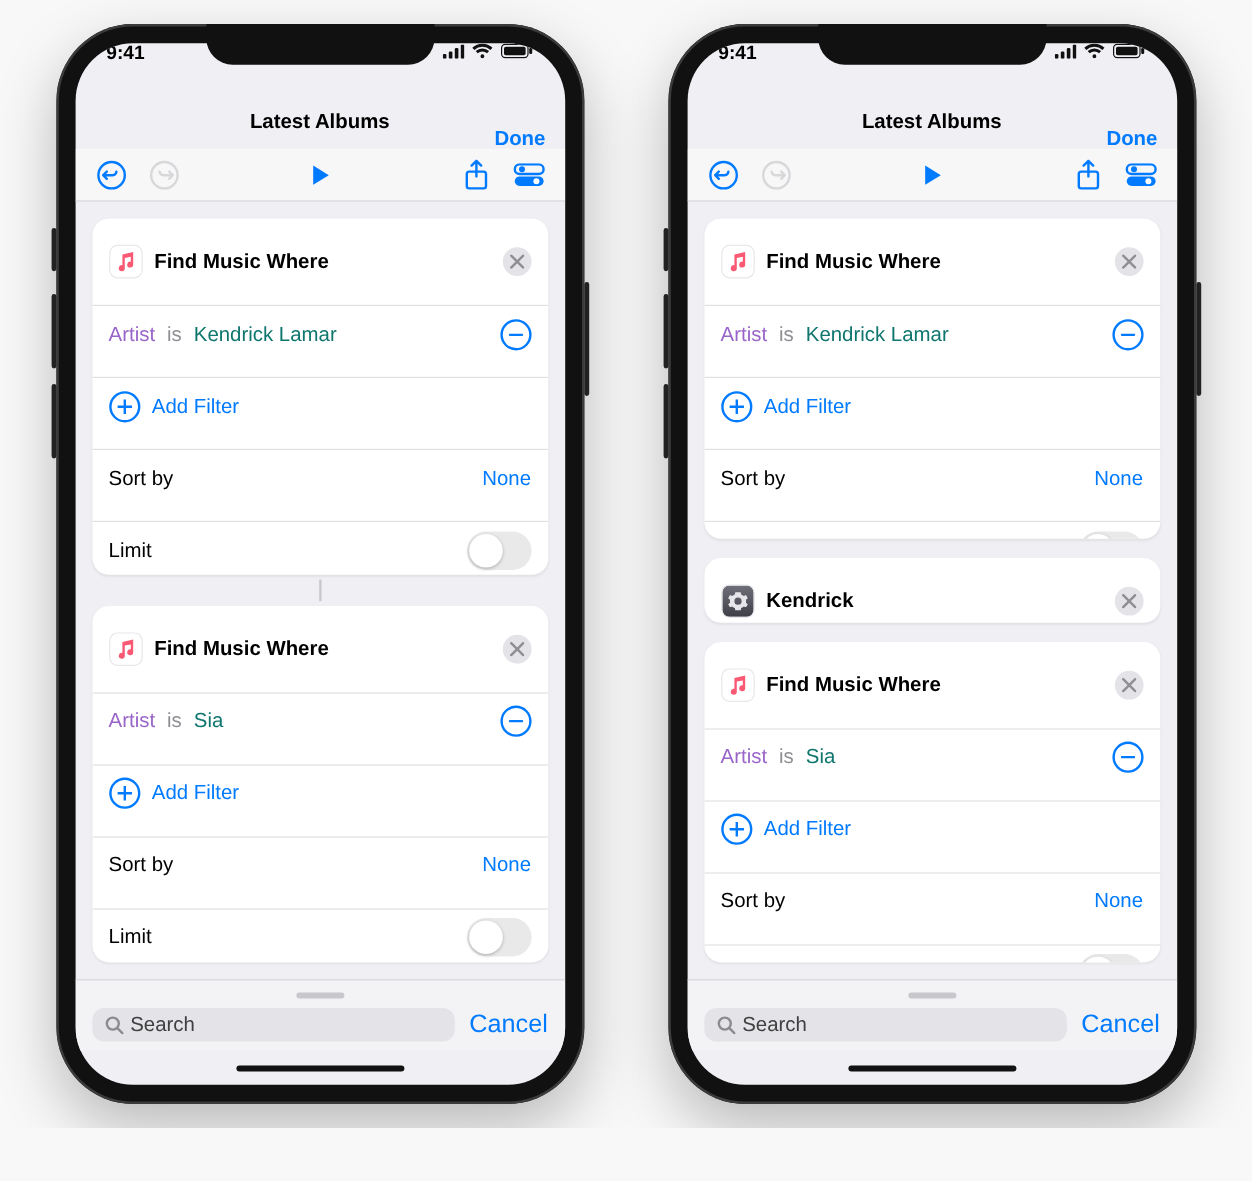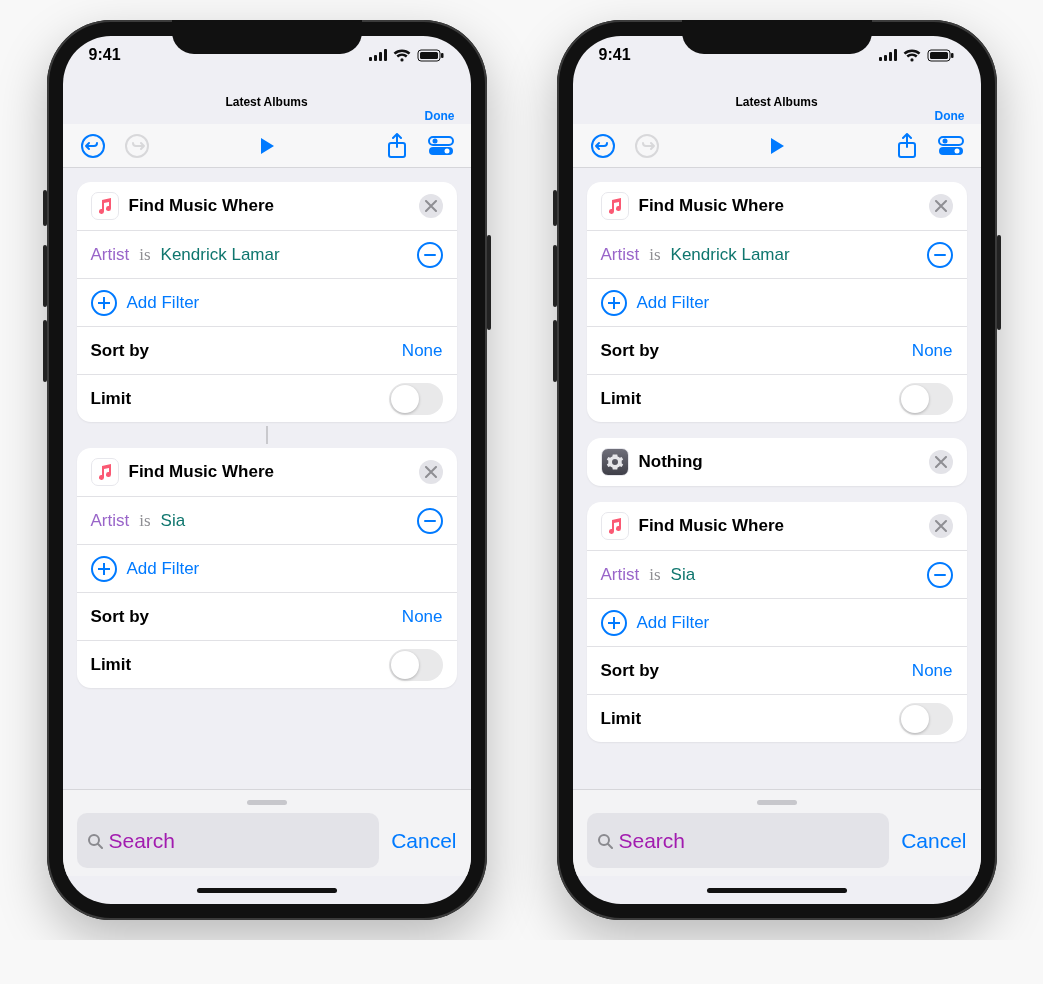--- a/index.html
+++ b/index.html
@@ -55,35 +55,35 @@
     background:var(--bg);
     border-radius:48px;
     overflow:hidden;
     position:relative;
     display:flex;flex-direction:column;
   }
 
   
   .status-bar{
     height:44px;
-    display:flex;align-items:center;
+    display:flex;align-items:flex-start;
     padding:0 26px 6px;
     font-size:16px;font-weight:600;
     position:relative;
   }
   .status-time{width:60px;}
   .status-right{margin-left:auto;display:flex;align-items:center;gap:6px;}
   .sig svg,.wifi svg,.batt svg{display:block;}
 
   
   .nav{
     height:var(--toolbar-h);
     display:flex;align-items:center;justify-content:center;
     position:relative;
-    font-size:12px;
+    font-size:17px;
   }
   .nav .title{font-weight:600;}
   .nav .done{position:absolute;right:16px;color:var(--blue);font-weight:600;margin-top:27px;}
 
   
   .toolbar{
     height:var(--toolbar-h);
     display:flex;align-items:center;
     padding:0 12px;
     gap:8px;
@@ -108,46 +108,47 @@
     border-radius:14px;
     overflow:hidden;
     box-shadow:0 1px 2px rgba(0,0,0,.06);
   }
   .card > .row{
     min-height:48px;
     display:flex;align-items:center;
     padding:0 14px;
     gap:10px;
     font-size:17px;
+    margin-top:12px;
   }
   .card > .row + .row{border-top:1px solid var(--sep);}
   .card .hdr{font-weight:600;}
   .app-ico{
     width:28px;height:28px;border-radius:7px;background:#fff;
     display:flex;align-items:center;justify-content:center;
     border:1px solid #e7e7ec;
   }
   .close-x{
     width:24px;height:24px;border-radius:50%;
     background:#e3e3e8;display:flex;align-items:center;justify-content:center;
     margin-left:auto;
   }
   .close-x svg{display:block;}
   .pill-end{margin-left:auto;}
 
   .token-artist{color:var(--purple);}
-  .token-is{color:var(--gray);font-family:Liberation Serif, serif;}
+  .token-is{color:var(--gray);}
   .token-val{color:#0f766e;}
 
   .circle-btn{width:26px;height:26px;border:2px solid var(--blue);border-radius:50%;display:flex;align-items:center;justify-content:center;}
   .circle-btn svg{display:block;}
 
   .addfilter{color:var(--blue);}
   .sort-none{color:var(--blue);}
-  .label-left{flex:1;font-weight:bold;}
+  .label-left{flex:1;}
 
   
   .toggle{
     width:54px;height:32px;border-radius:16px;background:#e9e9ea;
     position:relative;
   }
   .toggle:before{
     content:"";position:absolute;left:2px;top:2px;width:28px;height:28px;
     background:#fff;border-radius:50%;box-shadow:0 1px 3px rgba(0,0,0,.25);
   }
@@ -162,22 +163,22 @@
 
   
   .bottom{
     padding:10px 14px 8px;
     background:#f3f3f5;
     border-top:1px solid #d6d6da;
   }
   .grabber{width:40px;height:5px;border-radius:3px;background:#c7c7cc;margin:0 auto 8px;}
   .searchrow{display:flex;align-items:center;gap:12px;}
   .searchbox{
-    flex:1;height:55px;border-radius:10px;background:#e3e3e8;
-    display:flex;align-items:center;gap:6px;padding:0 10px;color:#a21caf;font-size:21px;
+    flex:1;height:28px;border-radius:10px;background:#e3e3e8;
+    display:flex;align-items:center;gap:6px;padding:0 10px;color:#404040;font-size:17px;
   }
   .cancel{color:var(--blue);font-size:21px;}
 
   .home-ind{
     height:28px;display:flex;align-items:center;justify-content:center;
   }
   .home-ind:before{content:"";width:140px;height:5px;background:#111;border-radius:3px;}
 
 </style>
 </head>
@@ -501,21 +502,21 @@
         </div>
       </div>
 
       <div class="card nothing">
         <div class="row hdr">
           <span class="app-ico">
             <svg width="18" height="18" viewBox="0 0 24 24">
                 <path d="M12 8a4 4 0 100 8 4 4 0 000-8zm9 4a9 9 0 01-.16 1.7l2.06 1.6-2 3.46-2.43-.98a9 9 0 01-2.94 1.7L15 22h-6l-.53-2.52a9 9 0 01-2.94-1.7l-2.43.98-2-3.46 2.06-1.6A9 9 0 013 12c0-.58.06-1.15.16-1.7L1.1 8.7l2-3.46 2.43.98a9 9 0 012.94-1.7L9 2h6l.53 2.52a9 9 0 012.94 1.7l2.43-.98 2 3.46-2.06 1.6c.1.55.16 1.12.16 1.7z" fill="#e6e6ea"></path>
               </svg>
           </span>
-          <span>Nothing</span>
+          <span>Kendrick</span>
           <span class="close-x">
             <svg width="12" height="12">
                 <path d="M1 1l10 10M11 1L1 11" stroke="#8e8e93" stroke-width="2" stroke-linecap="round"></path>
               </svg>
           </span>
         </div>
       </div>
 
       <div class="card">
         <div class="row hdr">

